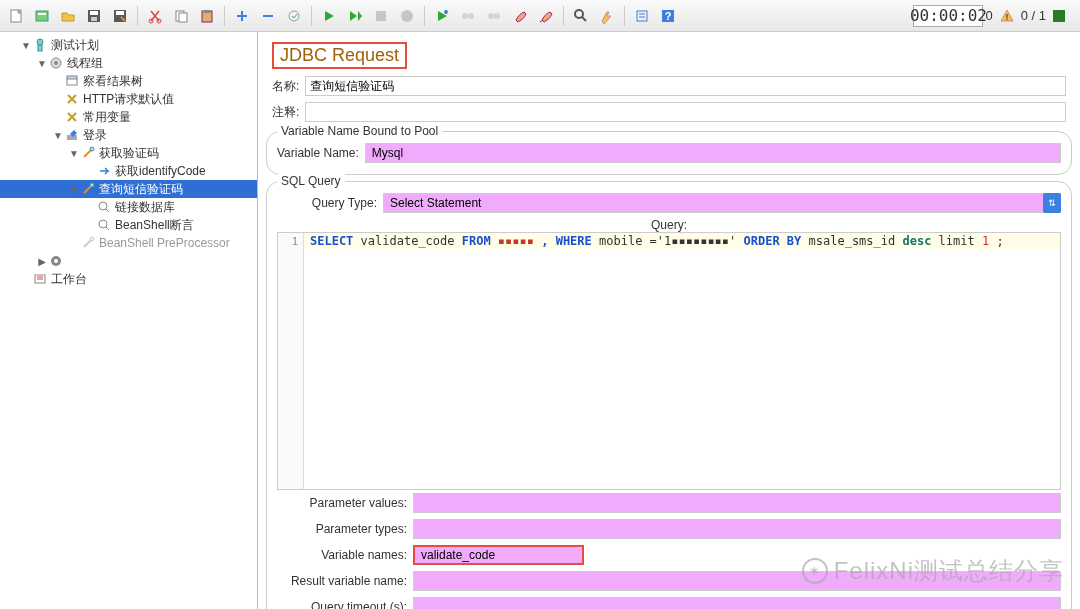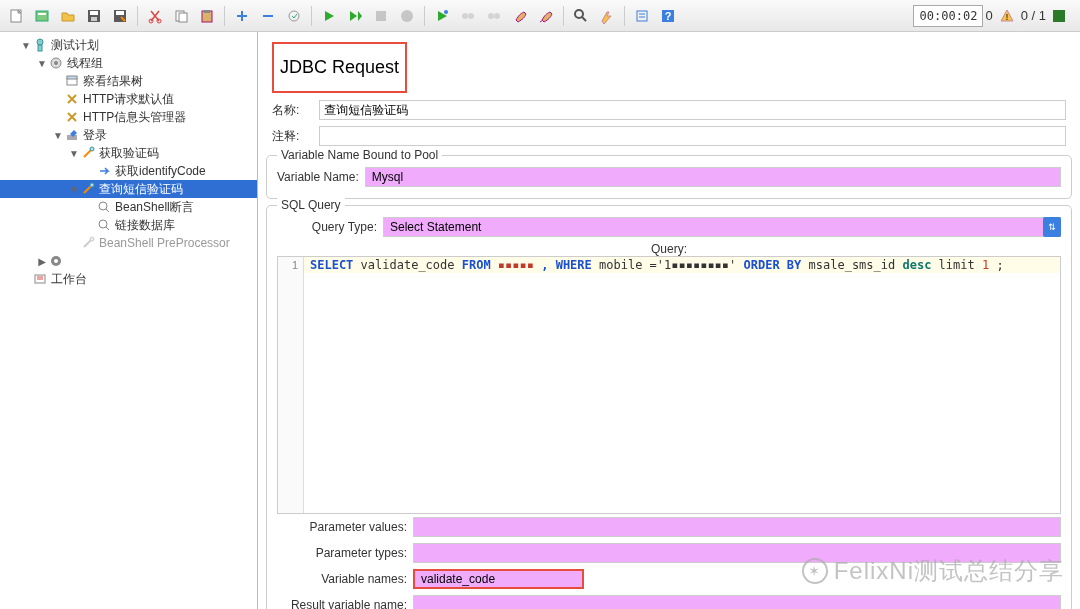--- a/index.html
+++ b/index.html
@@ -4,42 +4,42 @@
 <style>
 * { box-sizing: border-box; margin: 0; padding: 0; }
 body { font-family: "Helvetica Neue", Arial, sans-serif; font-size: 12px; background: #f5f5f5; color: #333; overflow: hidden; }
 .app { width: 1080px; height: 609px; background: #fff; position: relative; }
 
 
 .toolbar { height: 32px; border-bottom: 1px solid #ccc; display: flex; align-items: center; padding: 0 4px; gap: 2px; background: linear-gradient(#fafafa,#e8e8e8); }
 .tbtn { width: 24px; height: 24px; display: flex; align-items: center; justify-content: center; border-radius: 3px; cursor: pointer; }
 .tsep { width: 1px; height: 20px; background: #ccc; margin: 0 3px; }
 .spacer { flex: 1; }
-.timer { width: 70px; height: 22px; border: 1px solid #aaa; background: #fff; font-family: monospace; font-size: 12px; display: flex; align-items: center; justify-content: center; }
+.timer { width: 70px; height: 22px; border: 1px solid #aaa; background: #fff; font-family: monospace; font-size: 16px; display: flex; align-items: center; justify-content: center; }
 .status-right { display: flex; align-items: center; gap: 6px; font-size: 13px; padding-right: 10px; }
 
 
 .main { display: flex; height: calc(609px - 32px); }
 .tree-pane { width: 258px; border-right: 1px solid #bbb; overflow: auto; padding-top: 4px; background: #fff; }
 .content-pane { flex: 1; overflow: auto; background: #fff; }
 
 
 .tnode { display: flex; align-items: center; height: 18px; padding-left: 6px; font-size: 12px; white-space: nowrap; cursor: pointer; }
 .tnode .tw { width: 12px; display: inline-flex; justify-content: center; color: #666; font-size: 10px; }
 .tnode .ticon { width: 16px; height: 16px; display: inline-flex; align-items: center; justify-content: center; margin-right: 3px; }
 .tnode.selected { background: #2f6fd4; color: #fff; }
 .ind1{padding-left:20px}.ind2{padding-left:36px}.ind3{padding-left:52px}.ind4{padding-left:68px}.ind5{padding-left:84px}
 
 
 .title-row { padding: 10px 14px 4px; }
-.title-box { display: inline-block; border: 2px solid #e74c3c; padding: 13px 6px; font-size: 18px; font-weight: 500; color: #000000; }
-.field-row { display: flex; align-items: center; padding: 3px 14px; font-size: 12px; gap: 20px; }
+.title-box { display: inline-block; border: 2px solid #e74c3c; padding: 1px 6px; font-size: 18px; font-weight: 500; color: #a16207; }
+.field-row { display: flex; align-items: center; padding: 3px 14px; font-size: 12px; gap: 6px; }
 .field-row label { color: #333; }
 .field-row .text-input { flex: 1; height: 20px; border: 1px solid #ccc; padding: 0 4px; font-size: 12px; background: #fff; }
-.fieldset { border: 1px solid #ccc; margin: 6px 8px; border-radius: 5px; }
+.fieldset { border: 1px solid #ccc; margin: 6px 8px; border-radius: 14px; }
 .fieldset > .legend { font-size: 12px; color: #333; position: relative; top: -8px; left: 10px; background: #fff; padding: 0 4px; display: inline-block; }
 .fieldset .inner { padding: 0 10px 8px; margin-top: -6px; }
 .form-row { display: flex; align-items: center; gap: 6px; padding: 3px 0; font-size: 12px; }
 .form-row label { width: 130px; text-align: right; color: #333; }
 .form-row .fi { flex: 1; height: 20px; border: 1px solid #ccc; padding: 0 6px; font-size: 12px; background: #f0abfc; }
 .select-wrap { position: relative; flex: 1; }
 .select-wrap .fi { width: 100%; }
 .select-arrow { position: absolute; right: 0; top: 0; width: 18px; height: 20px; background: #3b7fe0; border-radius: 2px; display: flex; align-items: center; justify-content: center; color: #fff; font-size: 9px; }
 .query-label { text-align: center; font-size: 12px; color: #333; padding-top: 2px; }
 .sql-editor { height: 258px; border: 1px solid #ccc; background: #fff; position: relative; }
@@ -268,21 +268,21 @@
           </span>
           <span>HTTP请求默认值</span>
         </div>
     <div class="tnode ind3">
           <span class="tw"></span>
           <span class="ticon">
             <svg width="14" height="14">
               <path d="M3 11l8-8M3 3l8 8" stroke="#c89a2a" stroke-width="2"></path>
             </svg>
           </span>
-          <span>HTTP信息头管理器</span>
+          <span>常用变量</span>
         </div>
     <div class="tnode ind3">
           <span class="tw">▼</span>
           <span class="ticon">
             <svg width="14" height="14">
               <rect x="2" y="7" width="10" height="5" fill="#aaa"></rect>
               <path d="M5 6l4-4 3 3-4 4z" fill="#3b7fe0"></path>
             </svg>
           </span>
           <span>登录</span>
@@ -317,31 +317,31 @@
           <span>查询短信验证码</span>
         </div>
     <div class="tnode ind5">
           <span class="tw"></span>
           <span class="ticon">
             <svg width="14" height="14">
               <circle cx="6" cy="6" r="4" fill="none" stroke="#888"></circle>
               <path d="M9 9l3 3" stroke="#888"></path>
             </svg>
           </span>
-          <span>BeanShell断言</span>
+          <span>链接数据库</span>
         </div>
     <div class="tnode ind5">
           <span class="tw"></span>
           <span class="ticon">
             <svg width="14" height="14">
               <circle cx="6" cy="6" r="4" fill="none" stroke="#888"></circle>
               <path d="M9 9l3 3" stroke="#888"></path>
             </svg>
           </span>
-          <span>链接数据库</span>
+          <span>BeanShell断言</span>
         </div>
     <div class="tnode ind4" style="color:#999">
           <span class="tw"></span>
           <span class="ticon">
             <svg width="14" height="14">
               <path d="M3 11L11 3" stroke="#ccc" stroke-width="2"></path>
               <circle cx="11" cy="3" r="2" fill="#eee" stroke="#ccc"></circle>
             </svg>
           </span>
           <span>BeanShell PreProcessor</span>

